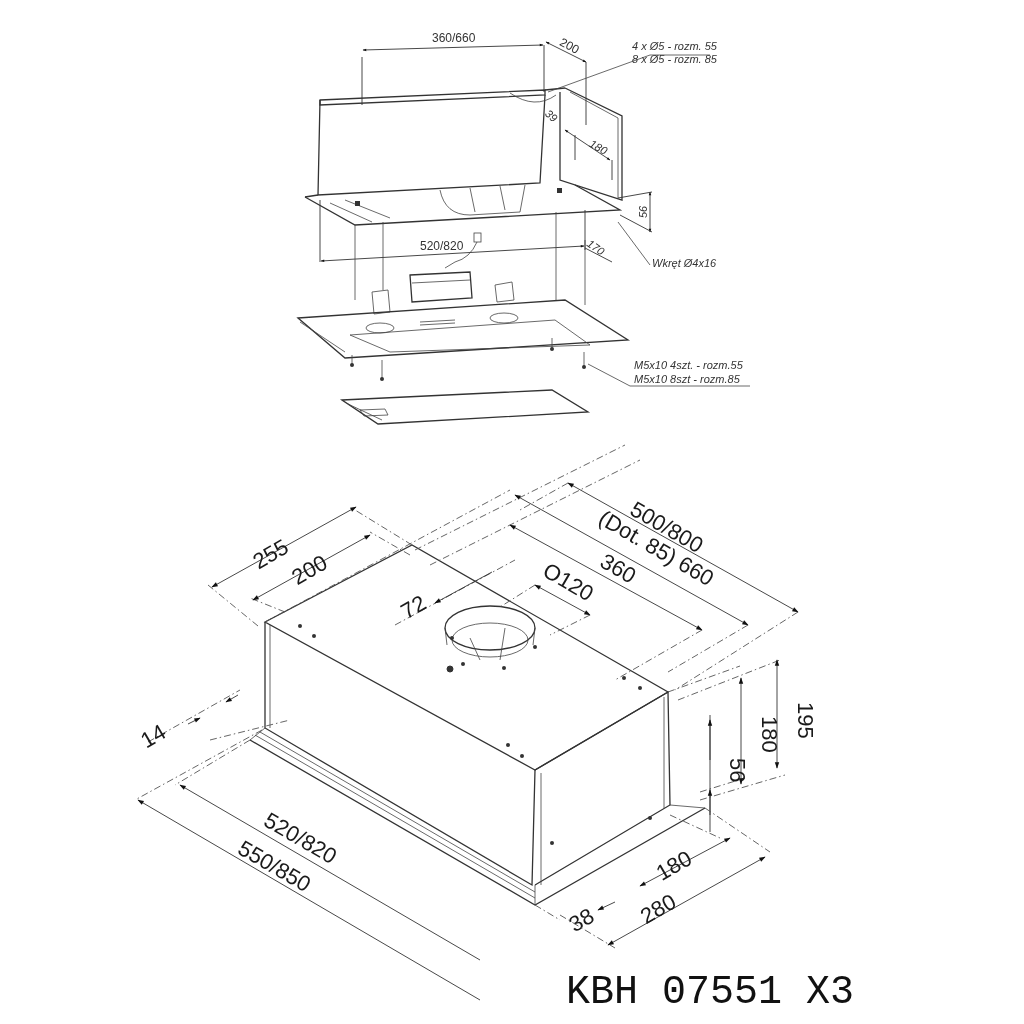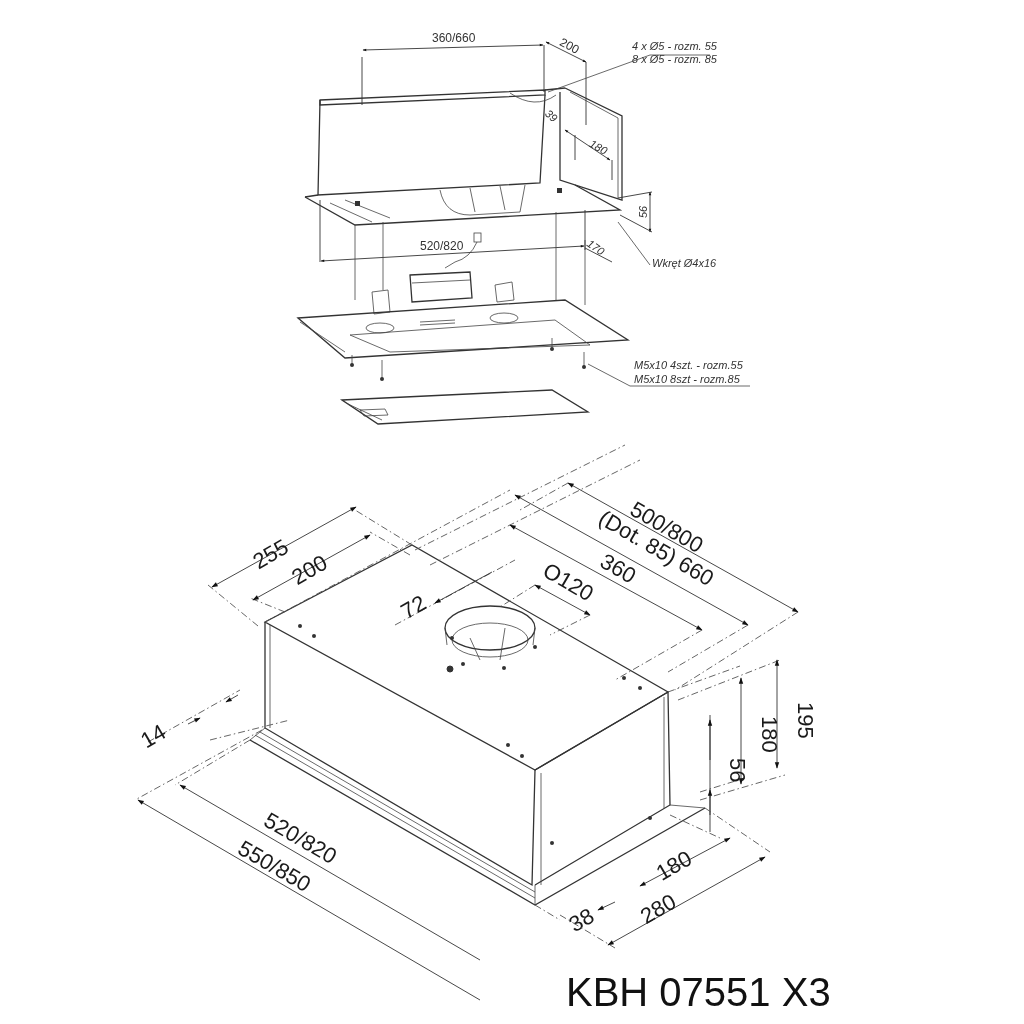--- a/index.html
+++ b/index.html
@@ -6,21 +6,21 @@
   body { width: 1024px; height: 1024px; position: relative; overflow: hidden; font-family: "Liberation Sans", sans-serif; }
   svg { position: absolute; left: 0; top: 0; }
   .ln { stroke: #333; stroke-width: 1.3; fill: none; }
   .thin { stroke: #444; stroke-width: 0.8; fill: none; }
   .dash { stroke: #555; stroke-width: 0.9; fill: none; stroke-dasharray: 7 3 1.5 3; }
   .dim { stroke: #333; stroke-width: 0.9; fill: none; }
   .ar { fill: #111; }
   .t-small { font-family: "Liberation Sans", sans-serif; font-size: 11px; fill: #333; font-style: italic; }
   .t-mid { font-family: "Liberation Sans", sans-serif; font-size: 12px; fill: #333; }
   .t-big { font-family: "Liberation Sans", sans-serif; font-size: 22px; fill: #1a1a1a; }
-  .title { position: absolute; left: 566px; top: 970px; font-family: Liberation Sans, sans-serif; font-size: 40px; color: #111; letter-spacing: 0px; white-space: nowrap; }
+  .title { position: absolute; left: 566px; top: 970px; font-family: Liberation Mono, monospace; font-size: 40px; color: #111; letter-spacing: 0px; white-space: nowrap; }
   .dot { fill: #333; }
 </style>
 </head>
 <body>
 
 <svg width="1024" height="1024" viewBox="0 0 1024 1024">
   <defs>
     <marker id="arr" viewBox="0 0 10 10" refX="9" refY="5" markerWidth="9" markerHeight="7" orient="auto-start-reverse">
       <path d="M0,1.5 L10,5 L0,8.5 Z" class="ar"></path>
     </marker>

